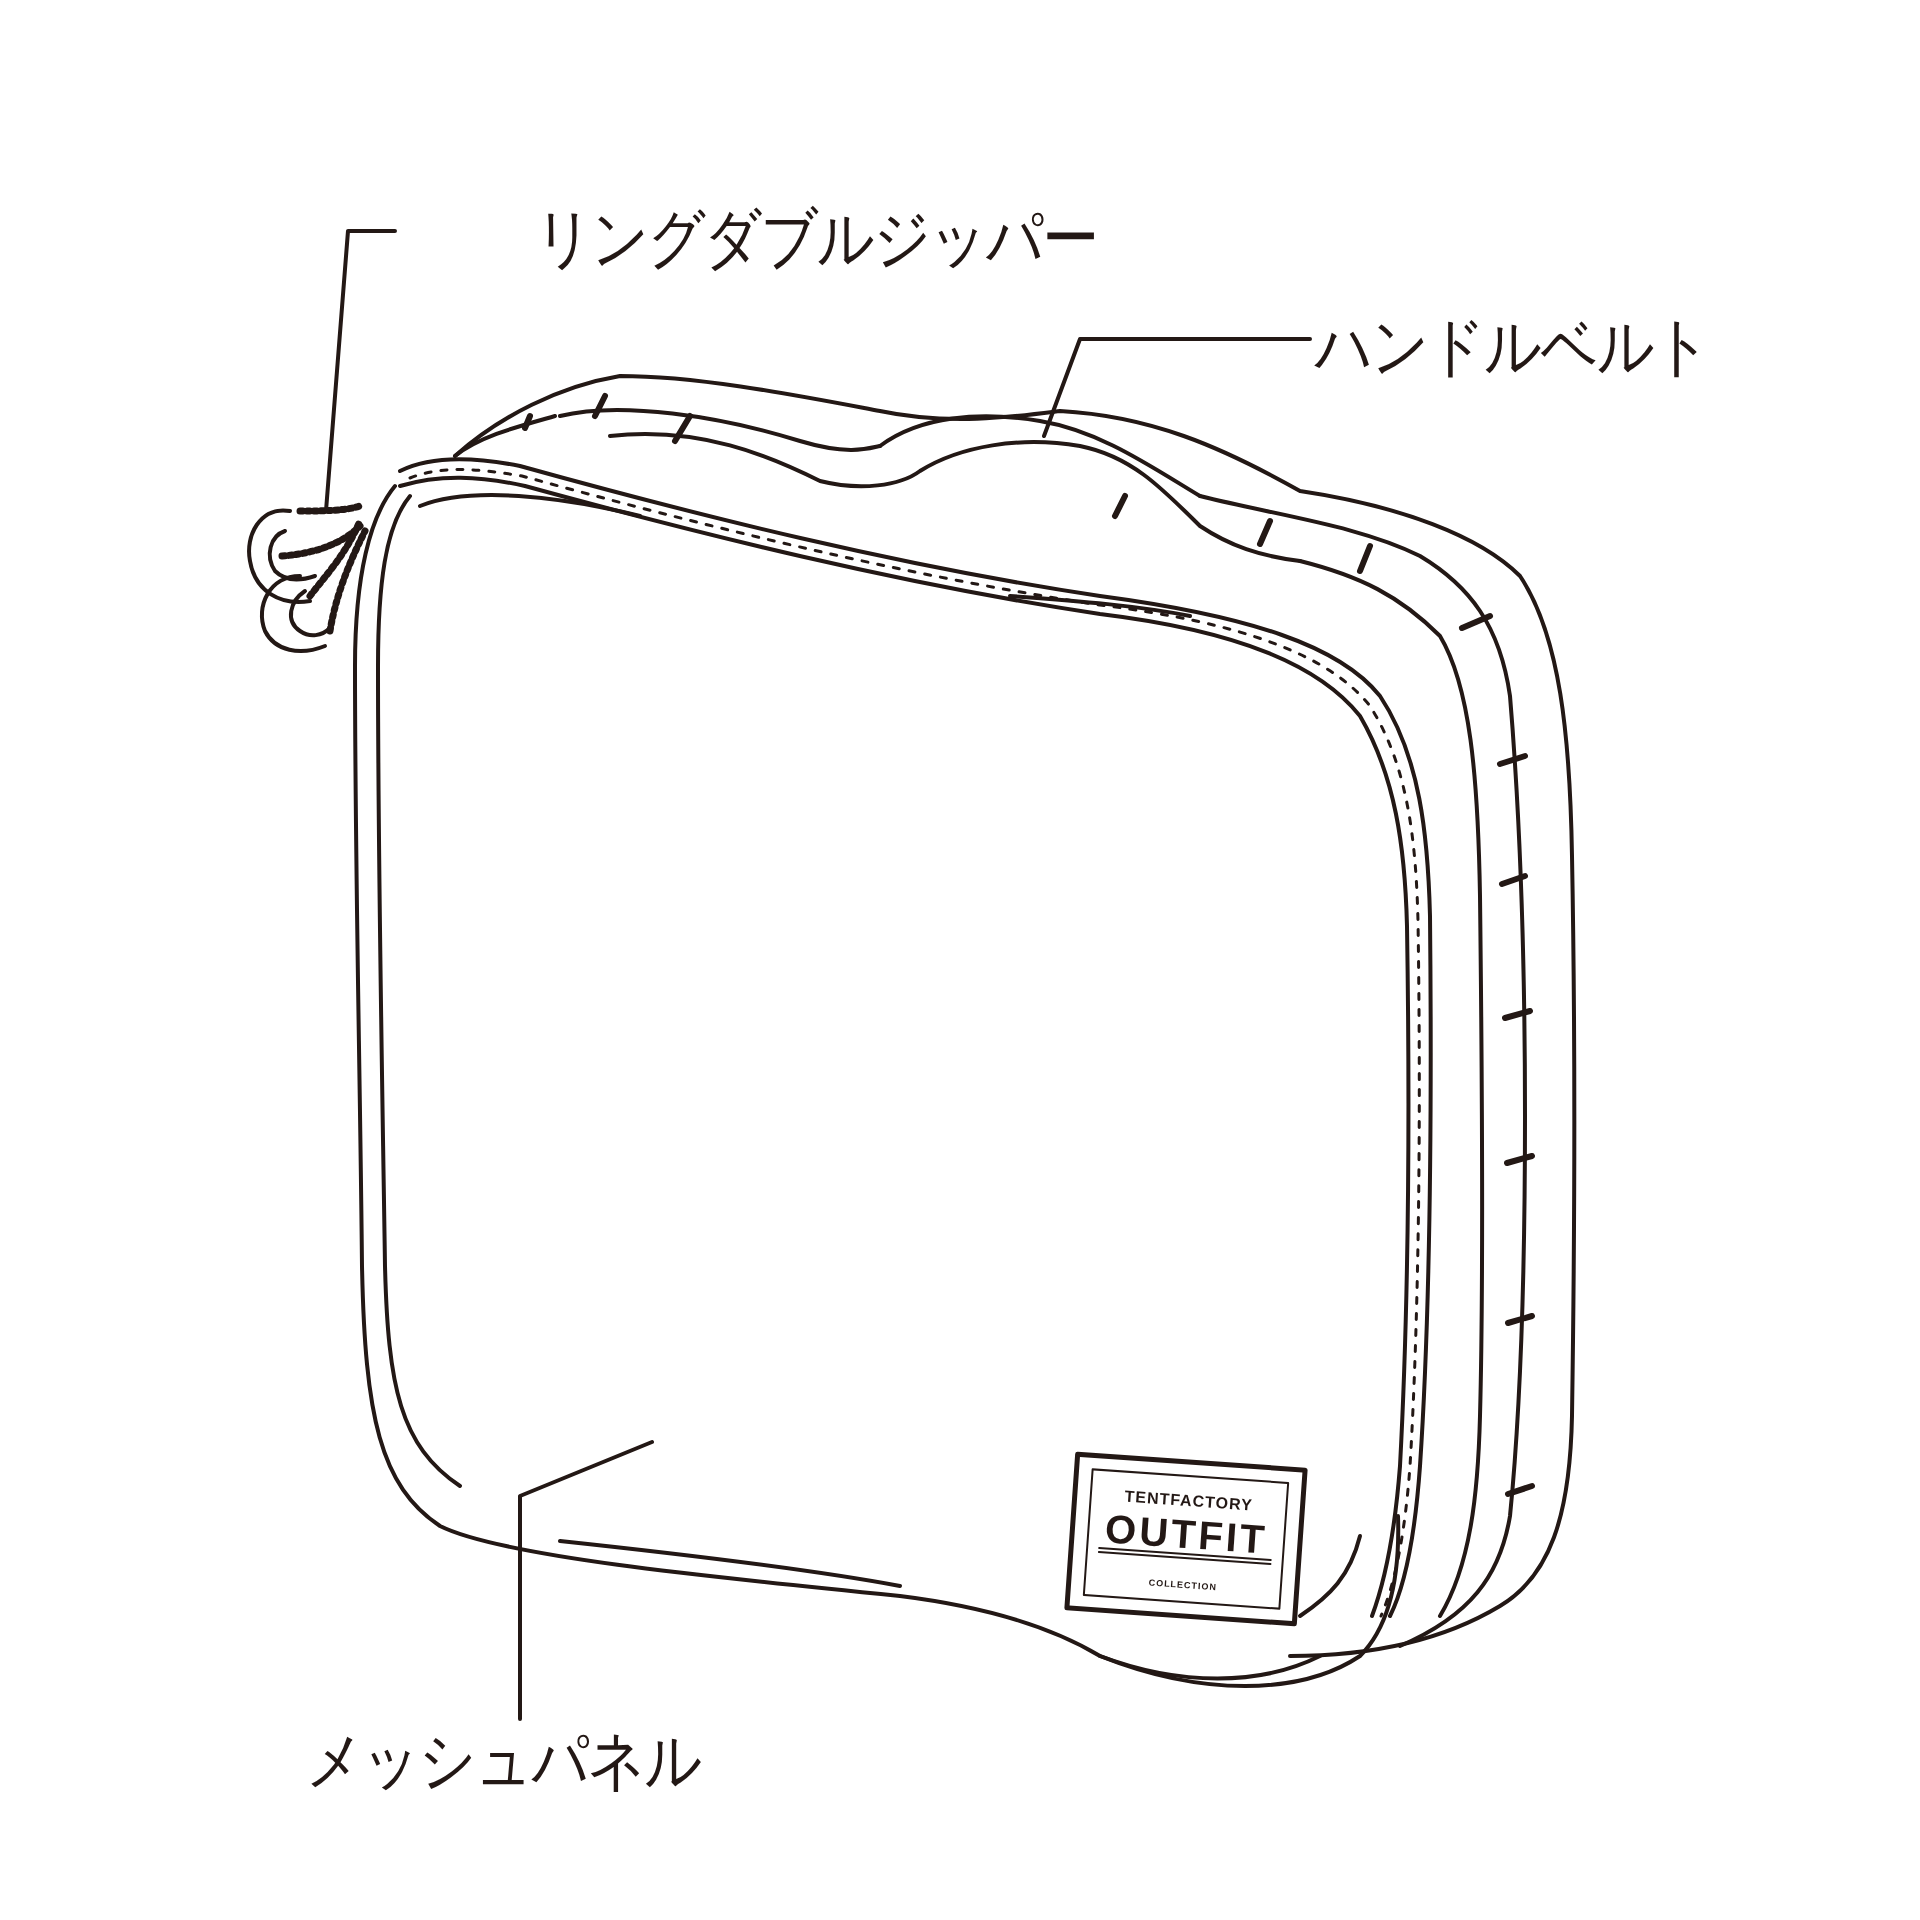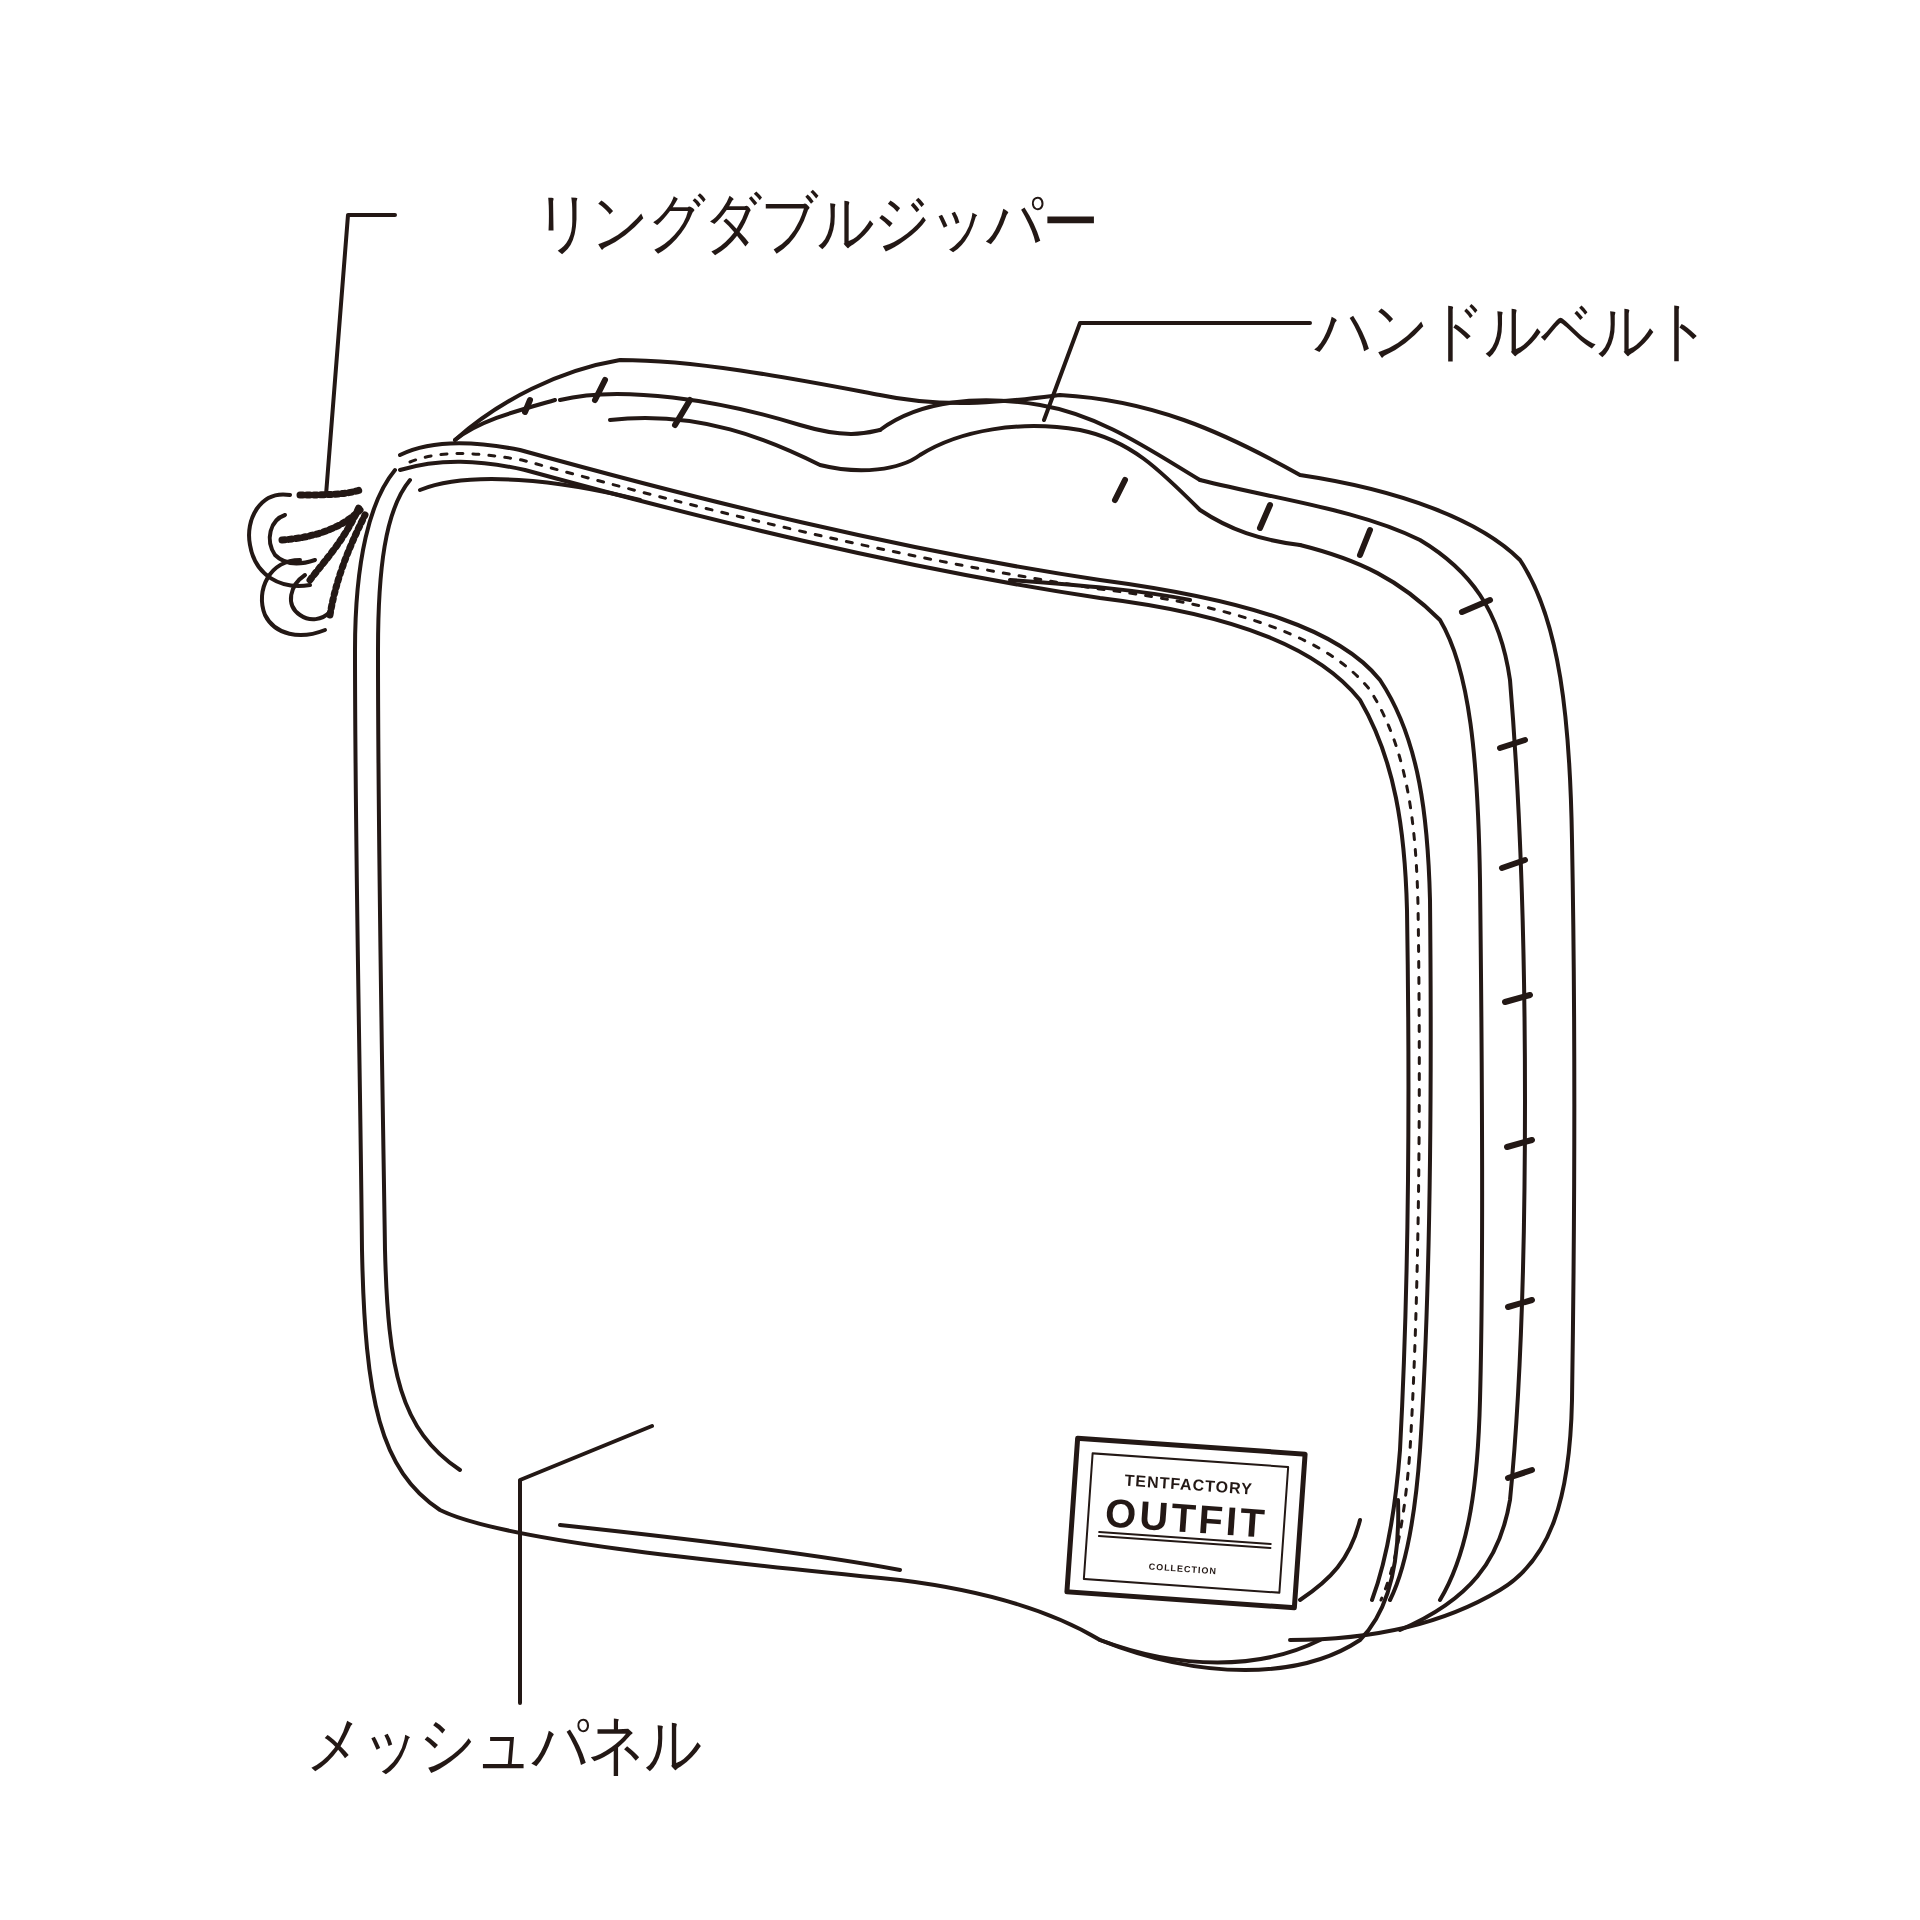--- a/index.html
+++ b/index.html
@@ -1,18 +1,18 @@
 <!DOCTYPE html>
 <html><head>
   <meta charset="utf-8">
   <style>
     html, body { margin: 0; padding: 0; background: #ffffff; }
     body { width: 1920px; height: 1920px; position: relative; overflow: hidden;
            font-family: "DejaVu Sans", "Liberation Sans", sans-serif; color: #231815; }
-    .canvas { position: absolute; left: 0; top: 0; width: 1920px; height: 1720px; }
+    .canvas { position: absolute; left: 0; top: 16px; width: 1920px; height: 1720px; }
     svg.drawing { position: absolute; left: 0; top: 0; width: 1920px; height: 1920px; }
     .callout-label { position: absolute; font-size: 66px; line-height: 1; color: #231815;
                      letter-spacing: -2px; white-space: nowrap; transform: scaleX(0.86); transform-origin: left top; }
     .label-zipper { left: 535px; top: 190px; }
     .label-handle { left: 1315px; top: 298px; }
     .label-mesh { left: 306px; top: 1712px; }
     .badge { position: absolute; left: 1070px; top: 1444px; width: 232px; height: 158px;
              transform: rotate(4deg); transform-origin: center; }
     .badge-text-brand { position: absolute; left: 0; right: 0; top: 32px; text-align: center;
              font-family: "Liberation Sans", sans-serif; font-weight: bold; font-size: 16px; letter-spacing: 1px; color: #231815; }

